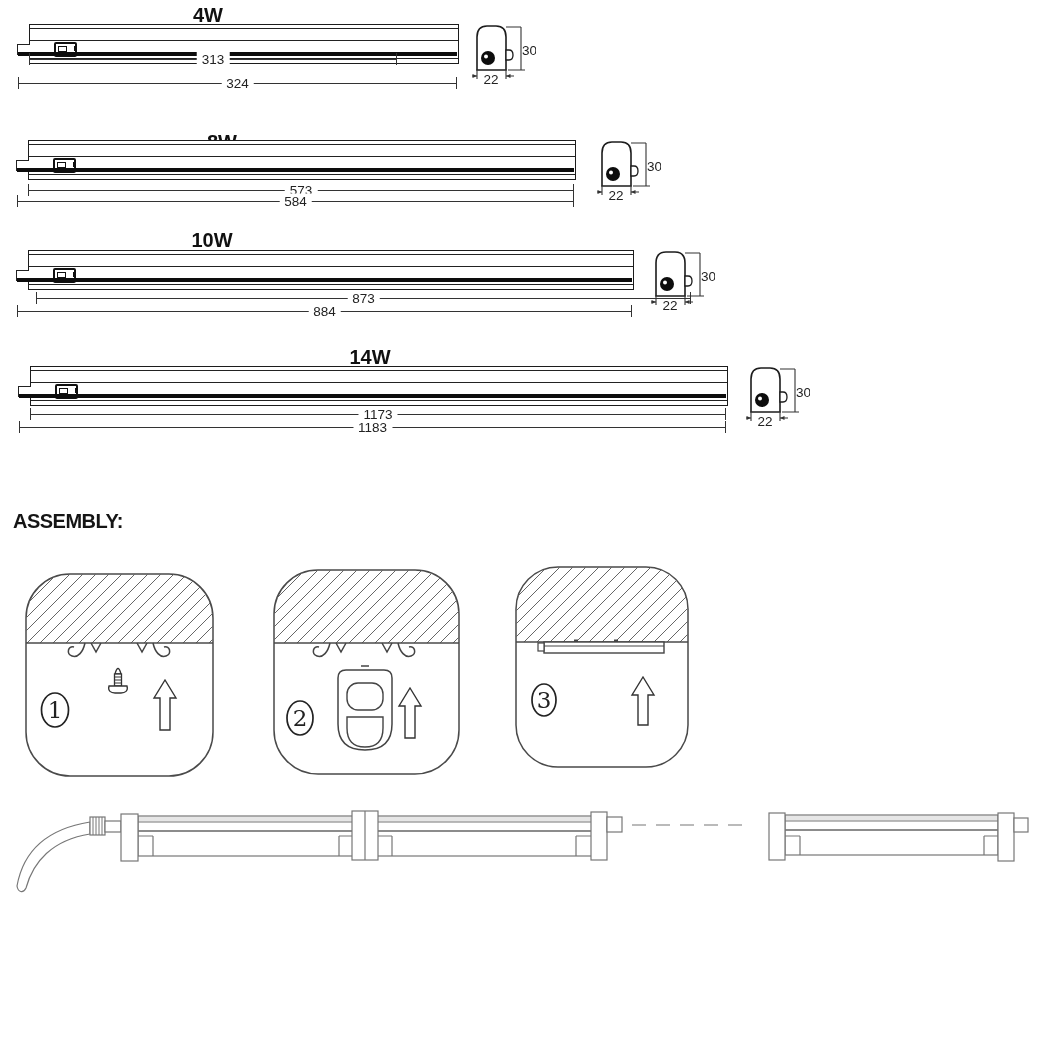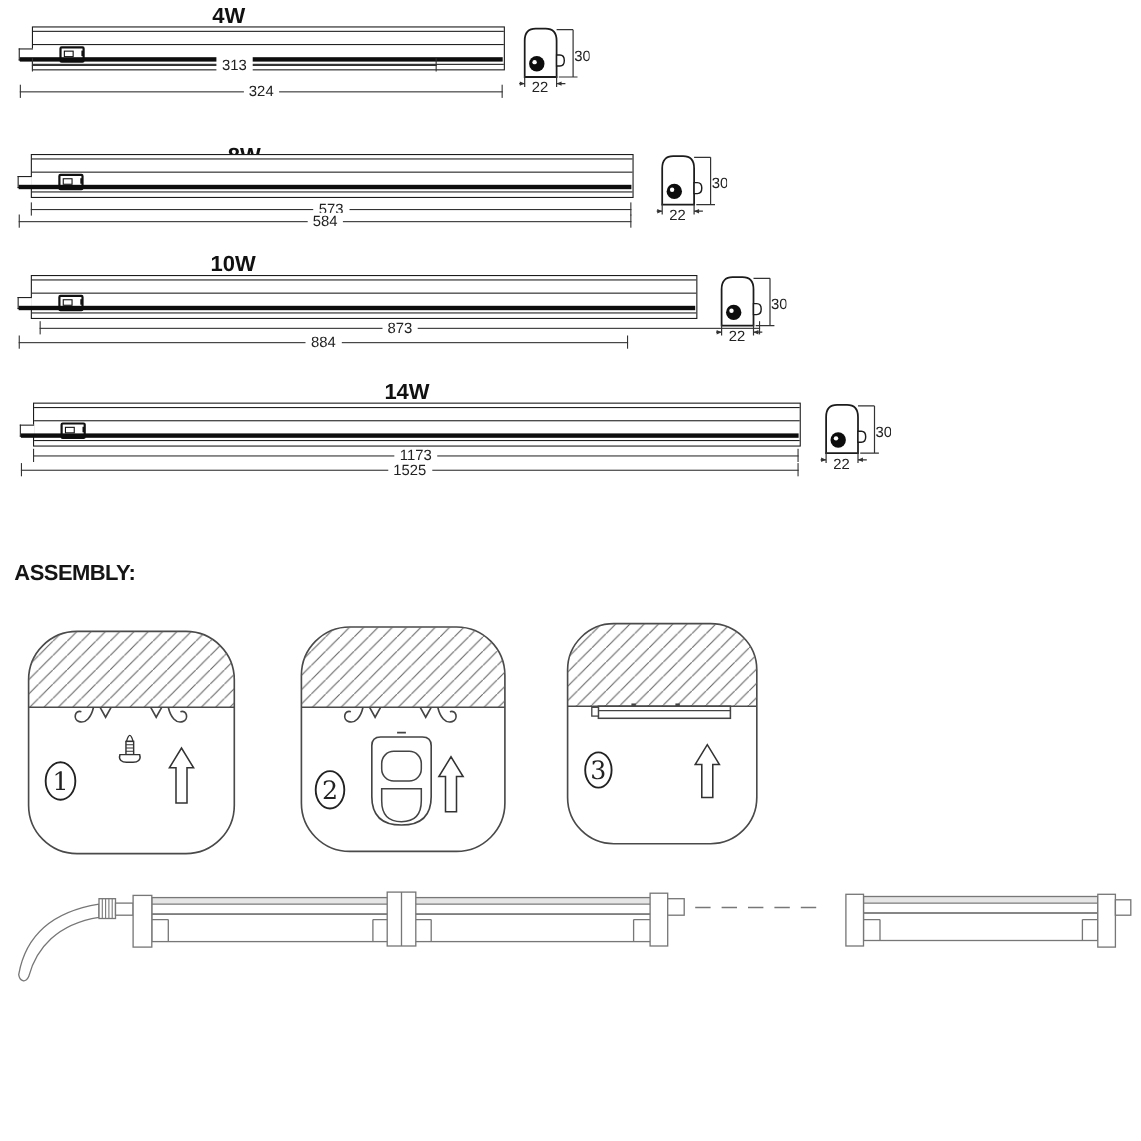--- a/index.html
+++ b/index.html
@@ -118,21 +118,21 @@
         </div>
     </div>
     <div class="tab" style="left:16px;top:270px"></div>
     <div class="band" style="left:17px;top:278px;width:615px"></div>
     <div class="dim" style="left:36px;top:291px;width:655px">
       <div class="dline"></div>
       <div class="tick l"></div>
       <div class="tick r"></div>
       <span class="dtext">873</span>
     </div>
-    <div class="dim" style="left:17px;top:304px;width:554px">
+    <div class="dim" style="left:17px;top:304px;width:615px">
       <div class="dline"></div>
       <div class="tick l"></div>
       <div class="tick r"></div>
       <span class="dtext">884</span>
     </div>
     <svg class="endview" style="left:651px;top:248px" width="64" height="64" viewBox="0 0 64 64">
       <path d="M5,48 L5,15 Q5,4 15,4 L24,4 Q34,4 34,15 L34,48 Z" fill="#fff" stroke="#1c1c1c" stroke-width="1.6"></path>
       <circle cx="16" cy="36" r="7" fill="#0d0d0d"></circle>
       <circle cx="14" cy="34.5" r="2" fill="#fff"></circle>
       <path d="M34,28 h3 q4,0 4,5 q0,5 -4,5 h-3 Z" fill="#fff" stroke="#1c1c1c" stroke-width="1.3"></path>
@@ -160,21 +160,21 @@
     <div class="dim" style="left:30px;top:407px;width:696px">
       <div class="dline"></div>
       <div class="tick l"></div>
       <div class="tick r"></div>
       <span class="dtext">1173</span>
     </div>
     <div class="dim" style="left:19px;top:420px;width:707px">
       <div class="dline"></div>
       <div class="tick l"></div>
       <div class="tick r"></div>
-      <span class="dtext">1525</span>
+      <span class="dtext">1183</span>
     </div>
     <svg class="endview" style="left:746px;top:364px" width="64" height="64" viewBox="0 0 64 64">
       <path d="M5,48 L5,15 Q5,4 15,4 L24,4 Q34,4 34,15 L34,48 Z" fill="#fff" stroke="#1c1c1c" stroke-width="1.6"></path>
       <circle cx="16" cy="36" r="7" fill="#0d0d0d"></circle>
       <circle cx="14" cy="34.5" r="2" fill="#fff"></circle>
       <path d="M34,28 h3 q4,0 4,5 q0,5 -4,5 h-3 Z" fill="#fff" stroke="#1c1c1c" stroke-width="1.3"></path>
       <path d="M34,5 L49,5 M49,5 L49,48 M36,48 L53,48" fill="none" stroke="#333" stroke-width="1.1"></path>
       <path d="M-1,54 L5,54 M34,54 L42,54 M5,47 L5,57 M34,47 L34,57" fill="none" stroke="#333" stroke-width="1.1"></path>
       <polygon points="5,54 0.5,52 0.5,56" fill="#333"></polygon>
       <polygon points="34,54 38.5,52 38.5,56" fill="#333"></polygon>

